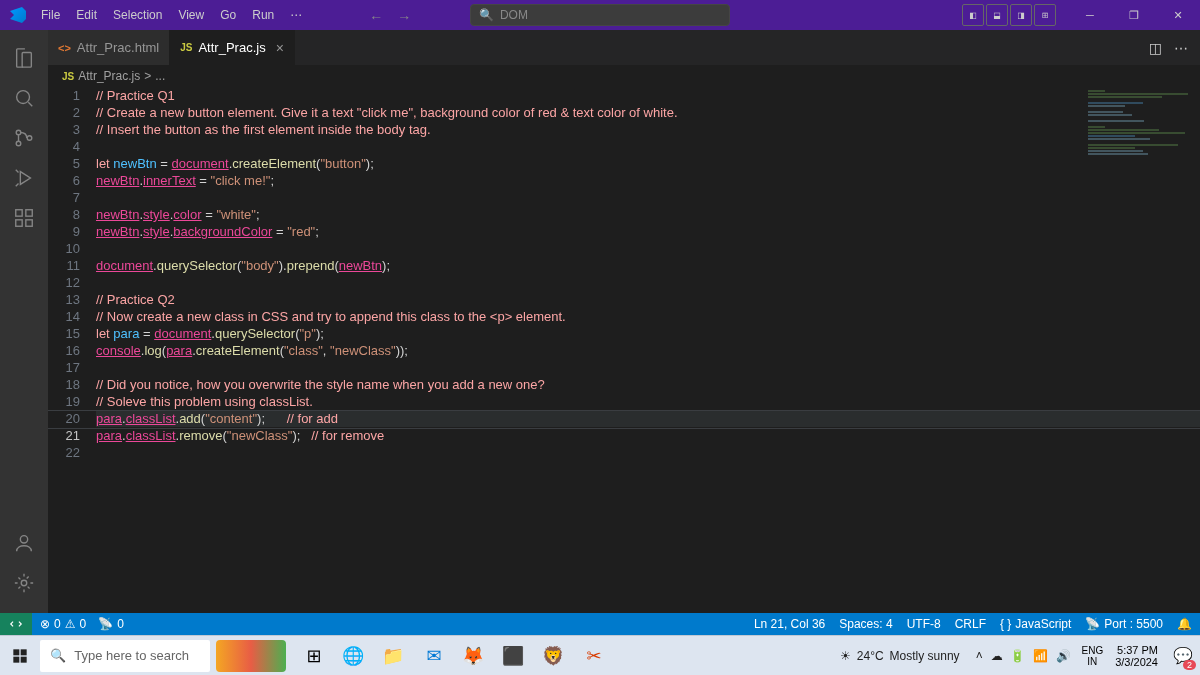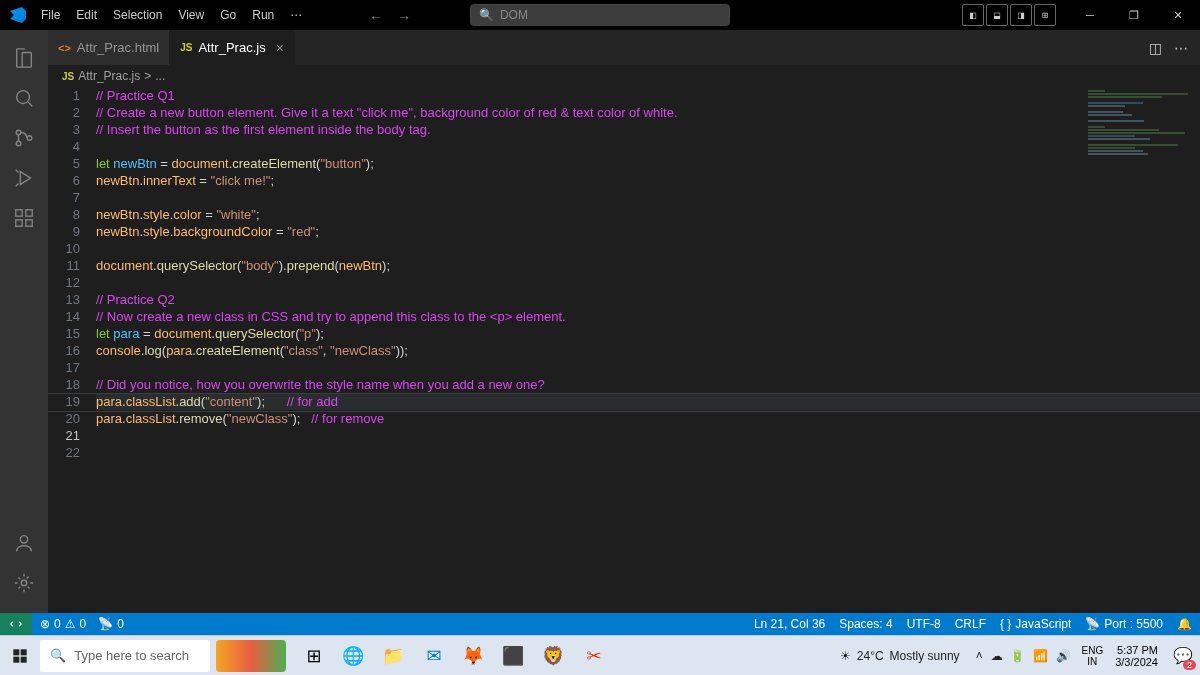--- a/index.html
+++ b/index.html
@@ -1,19 +1,19 @@
 <!DOCTYPE html>
 <html><head>
 <meta charset="utf-8">
 <style>
 *{margin:0;padding:0;box-sizing:border-box;font-family:'Segoe UI',Tahoma,sans-serif;}
 body{width:1200px;height:675px;background:#1e1e1e;overflow:hidden;position:relative;}
 
 
-.title-bar{height:30px;background:#000000;display:flex;align-items:center;color:#ccc;font-size:12px;user-select:none;justify-content:center;}
+.title-bar{height:30px;background:#4c1d95;display:flex;align-items:center;color:#ccc;font-size:12px;user-select:none;justify-content:center;}
 .vscode-logo{width:16px;height:16px;margin:0 8px 0 10px;background:linear-gradient(135deg,#0098ff 0%,#007acc 100%);clip-path:polygon(75% 0,100% 25%,100% 75%,75% 100%,0 75%,25% 50%,0 25%);}
 .menu-items{display:flex;gap:2px;}
 .menu-item{padding:4px 7px;cursor:pointer;}
 .menu-dots{padding:4px 7px;cursor:pointer;}
 .title-nav{margin-left:60px;display:flex;gap:14px;color:#888;}
 .title-nav span{cursor:pointer;font-size:14px;}
 .title-search{margin:0 auto;position:absolute;left:50%;transform:translateX(-50%);width:260px;height:22px;background:#3c3c3c;border:1px solid #454545;border-radius:4px;display:flex;align-items:center;padding:0 8px;color:#888;font-size:12px;gap:6px;}
 .title-right{margin-left:auto;display:flex;align-items:center;gap:4px;margin-right:2px;}
 .layout-btns{display:flex;gap:2px;margin-right:10px;}
 .layout-btn{width:22px;height:22px;display:flex;align-items:center;justify-content:center;color:#ccc;cursor:pointer;border:1px solid #666;font-size:8px;border-radius:2px;}
@@ -42,23 +42,23 @@
 .editor{position:absolute;left:48px;right:0;top:87px;bottom:22px;background:#1e1e1e;display:flex;font-family:Consolas,'Courier New',monospace;font-size:13px;line-height:17px;}
 .gutter{width:48px;text-align:right;color:#6e7681;padding-right:16px;padding-top:0;user-select:none;}
 .gutter .ln{height:17px;}
 .gutter .ln.current{color:#c6c6c6;}
 .code{flex:1;color:#d4d4d4;padding-top:0;position:relative;}
 .code .line{height:17px;white-space:pre;}
 .code .line.current{background:#2a2d2e;}
 .code .line.current::before{content:'';position:absolute;left:-48px;right:-200px;height:17px;border-top:1px solid #3a3d41;border-bottom:1px solid #3a3d41;}
 
 
-.cm{color:#d946ef;}
-.kw{color:#84cc16;}
-.vr{color:#fdba74;}
+.cm{color:#fca5a5;}
+.kw{color:#fca5a5;}
+.vr{color:#ec4899;text-decoration:underline;}
 .fn{color:#dcdcaa;}
 .st{color:#ce9178;}
 .op{color:#d4d4d4;}
 .pn{color:#d4d4d4;}
 .lv{color:#4fc1ff;}
 
 
 .minimap{position:absolute;right:12px;top:90px;width:100px;height:140px;background:#1e1e1e;opacity:0.6;}
 .mm-line{height:2px;margin-bottom:1px;}
 
@@ -236,20 +236,21 @@
       <div class="line"><span class="vr">newBtn</span><span class="pn">.</span><span class="vr">style</span><span class="pn">.</span><span class="vr">backgroundColor</span><span class="op"> = </span><span class="st">"red"</span><span class="pn">;</span></div>
       <div class="line"></div>
       <div class="line"><span class="vr">document</span><span class="pn">.</span><span class="fn">querySelector</span><span class="pn">(</span><span class="st">"body"</span><span class="pn">).</span><span class="fn">prepend</span><span class="pn">(</span><span class="vr">newBtn</span><span class="pn">);</span></div>
       <div class="line"></div>
       <div class="line"><span class="cm">// Practice Q2</span></div>
       <div class="line"><span class="cm">// Now create a new class in CSS and try to append this class to the &lt;p&gt; element.</span></div>
       <div class="line"><span class="kw">let </span><span class="lv">para</span><span class="op"> = </span><span class="vr">document</span><span class="pn">.</span><span class="fn">querySelector</span><span class="pn">(</span><span class="st">"p"</span><span class="pn">);</span></div>
       <div class="line"><span class="vr">console</span><span class="pn">.</span><span class="fn">log</span><span class="pn">(</span><span class="vr">para</span><span class="pn">.</span><span class="fn">createElement</span><span class="pn">(</span><span class="st">"class"</span><span class="pn">, </span><span class="st">"newClass"</span><span class="pn">));</span></div>
       <div class="line"></div>
       <div class="line"><span class="cm">// Did you notice, how you overwrite the style name when you add a new one?</span></div>
+      <div class="line"><span class="cm">// Soleve this problem using classList.</span></div>
       <div class="line current"><span class="vr">para</span><span class="pn">.</span><span class="vr">classList</span><span class="pn">.</span><span class="fn">add</span><span class="pn">(</span><span class="st">"content"</span><span class="pn">);      </span><span class="cm">// for add</span></div>
       <div class="line"><span class="vr">para</span><span class="pn">.</span><span class="vr">classList</span><span class="pn">.</span><span class="fn">remove</span><span class="pn">(</span><span class="st">"newClass"</span><span class="pn">);   </span><span class="cm">// for remove</span></div>
     </div>
 </div>
 
 <div class="minimap" id="minimap">
     <div class="mm-line" style="background: rgb(74, 107, 63); width: 16.8px;"></div>
     <div class="mm-line" style="background: rgb(74, 107, 63); width: 100px;"></div>
     <div class="mm-line" style="background: rgb(74, 107, 63); width: 74.4px;"></div>
     <div class="mm-line" style="background: transparent; width: 0px;"></div>

